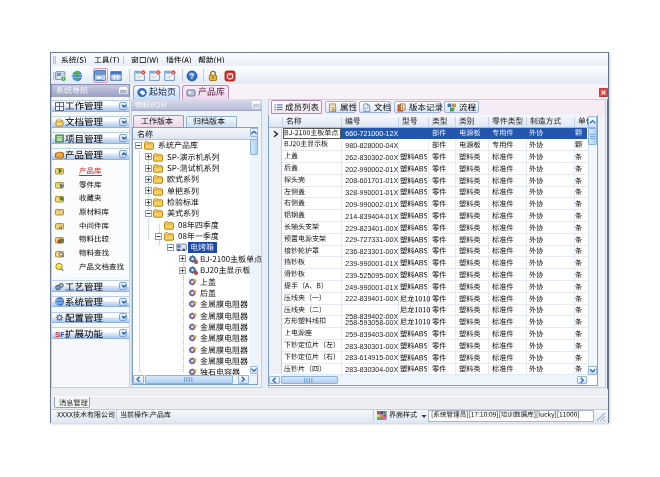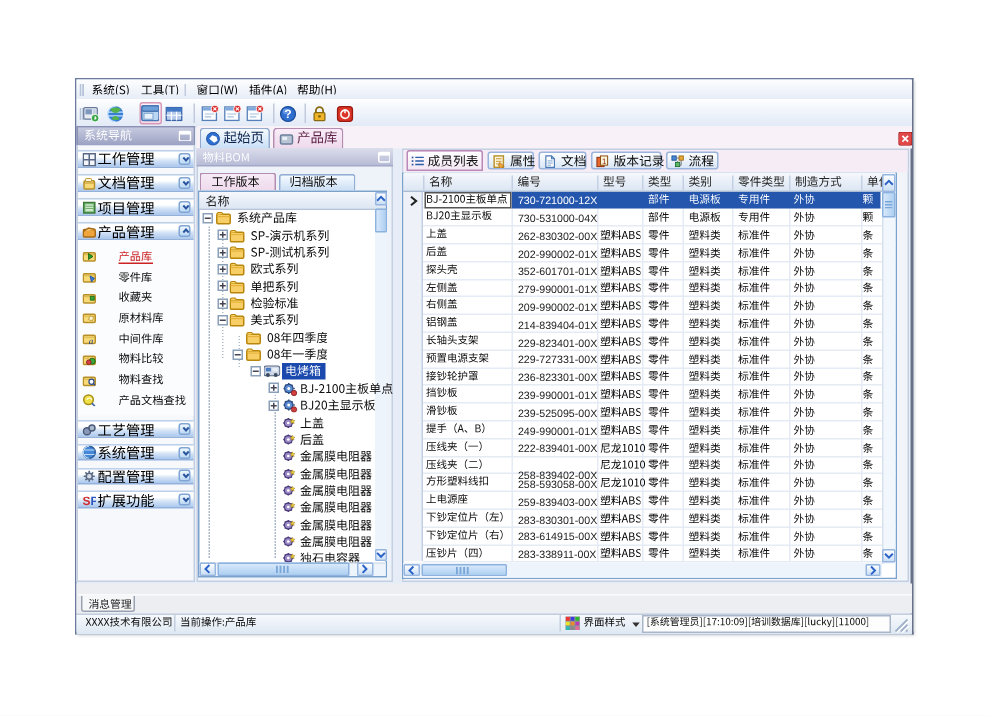--- a/index.html
+++ b/index.html
@@ -1380,21 +1380,21 @@
           <use href="#g90" x="209.4"></use>
           <use href="#g78" x="264.9"></use>
           <use href="#g78" x="320.4"></use>
           <use href="#g91" x="375.9"></use>
           <use href="#g92" x="475.9"></use>
           <use href="#g71" x="575.9"></use>
           <use href="#g93" x="675.9"></use>
         </g>
       </svg>
     </div>
-    <div style="position:absolute;left:345.3px;top:130.1px;font:7.1px 'Liberation Sans',sans-serif;color:#fff;letter-spacing:0px;white-space:nowrap;">730-721000-12X</div>
+    <div style="position:absolute;left:345.3px;top:130.1px;font:7.1px 'Liberation Sans',sans-serif;color:#fff;letter-spacing:0px;white-space:nowrap;">660-721000-12X</div>
     <div style="position:absolute;left:431.5px;top:129.3px;line-height:0;">
       <svg class="t" width="14.4" height="7.2" viewBox="0 0 200.0 100">
         <g fill="#fff" transform="translate(0 88)">
           <use href="#g123" x="0"></use>
           <use href="#g12" x="100"></use>
         </g>
       </svg>
     </div>
     <div style="position:absolute;left:458.5px;top:129.3px;line-height:0;">
       <svg class="t" width="21.6" height="7.2" viewBox="0 0 300.0 100">
@@ -1437,21 +1437,21 @@
           <use href="#g88" x="65.7"></use>
           <use href="#g89" x="119.2"></use>
           <use href="#g78" x="174.7"></use>
           <use href="#g91" x="230.2"></use>
           <use href="#g94" x="330.2"></use>
           <use href="#g64" x="430.2"></use>
           <use href="#g92" x="530.2"></use>
         </g>
       </svg>
     </div>
-    <div style="position:absolute;left:345.3px;top:141.9px;font:7.1px 'Liberation Sans',sans-serif;color:#222;letter-spacing:0px;white-space:nowrap;">730-531000-04X</div>
+    <div style="position:absolute;left:345.3px;top:141.9px;font:7.1px 'Liberation Sans',sans-serif;color:#222;letter-spacing:0px;white-space:nowrap;">980-828000-04X</div>
     <div style="position:absolute;left:431.5px;top:141.1px;line-height:0;">
       <svg class="t" width="14.4" height="7.2" viewBox="0 0 200.0 100">
         <g fill="#111" transform="translate(0 88)">
           <use href="#g123" x="0"></use>
           <use href="#g12" x="100"></use>
         </g>
       </svg>
     </div>
     <div style="position:absolute;left:458.5px;top:141.1px;line-height:0;">
       <svg class="t" width="21.6" height="7.2" viewBox="0 0 300.0 100">
@@ -1613,21 +1613,21 @@
     <div style="position:absolute;left:282px;top:185.5px;width:315px;height:1px;background:#e4ebf5;"></div>
     <div style="position:absolute;left:284px;top:175.7px;width:56px;height:9.5px;overflow:hidden;line-height:0;">
       <svg class="t" width="21.0" height="7.0" viewBox="0 0 300.0 100">
         <g fill="#111" transform="translate(0 88)">
           <use href="#g132" x="0"></use>
           <use href="#g133" x="100"></use>
           <use href="#g134" x="200"></use>
         </g>
       </svg>
     </div>
-    <div style="position:absolute;left:345.3px;top:177.3px;font:7.1px 'Liberation Sans',sans-serif;color:#222;letter-spacing:0px;white-space:nowrap;">352-601701-01X</div>
+    <div style="position:absolute;left:345.3px;top:177.3px;font:7.1px 'Liberation Sans',sans-serif;color:#222;letter-spacing:0px;white-space:nowrap;">208-601701-01X</div>
     <div style="position:absolute;left:399.5px;top:176.5px;line-height:0;">
       <svg class="t" width="27.8" height="7.2" viewBox="0 0 386.1 100">
         <g fill="#000" transform="translate(0 88)">
           <use href="#g130" x="0"></use>
           <use href="#g38" x="100"></use>
           <use href="#g13" x="200"></use>
           <use href="#g53" x="260.8"></use>
           <use href="#g3" x="326.5"></use>
         </g>
       </svg>
@@ -1676,21 +1676,21 @@
     <div style="position:absolute;left:282px;top:197.3px;width:315px;height:1px;background:#e4ebf5;"></div>
     <div style="position:absolute;left:284px;top:187.5px;width:56px;height:9.5px;overflow:hidden;line-height:0;">
       <svg class="t" width="21.0" height="7.0" viewBox="0 0 300.0 100">
         <g fill="#111" transform="translate(0 88)">
           <use href="#g135" x="0"></use>
           <use href="#g136" x="100"></use>
           <use href="#g96" x="200"></use>
         </g>
       </svg>
     </div>
-    <div style="position:absolute;left:345.3px;top:189.1px;font:7.1px 'Liberation Sans',sans-serif;color:#222;letter-spacing:0px;white-space:nowrap;">279-990001-01X</div>
+    <div style="position:absolute;left:345.3px;top:189.1px;font:7.1px 'Liberation Sans',sans-serif;color:#222;letter-spacing:0px;white-space:nowrap;">328-990001-01X</div>
     <div style="position:absolute;left:399.5px;top:188.3px;line-height:0;">
       <svg class="t" width="27.8" height="7.2" viewBox="0 0 386.1 100">
         <g fill="#000" transform="translate(0 88)">
           <use href="#g130" x="0"></use>
           <use href="#g38" x="100"></use>
           <use href="#g13" x="200"></use>
           <use href="#g53" x="260.8"></use>
           <use href="#g3" x="326.5"></use>
         </g>
       </svg>
@@ -2658,21 +2658,21 @@
         <g fill="#111" transform="translate(0 88)">
           <use href="#g157" x="0"></use>
           <use href="#g146" x="100"></use>
           <use href="#g167" x="200"></use>
           <use href="#g154" x="300"></use>
           <use href="#g81" x="400"></use>
           <use href="#g156" x="500"></use>
         </g>
       </svg>
     </div>
-    <div style="position:absolute;left:345.3px;top:366.1px;font:7.1px 'Liberation Sans',sans-serif;color:#222;letter-spacing:0px;white-space:nowrap;">283-338911-00X</div>
+    <div style="position:absolute;left:345.3px;top:366.1px;font:7.1px 'Liberation Sans',sans-serif;color:#222;letter-spacing:0px;white-space:nowrap;">283-830304-00X</div>
     <div style="position:absolute;left:399.5px;top:365.3px;line-height:0;">
       <svg class="t" width="27.8" height="7.2" viewBox="0 0 386.1 100">
         <g fill="#000" transform="translate(0 88)">
           <use href="#g130" x="0"></use>
           <use href="#g38" x="100"></use>
           <use href="#g13" x="200"></use>
           <use href="#g53" x="260.8"></use>
           <use href="#g3" x="326.5"></use>
         </g>
       </svg>

